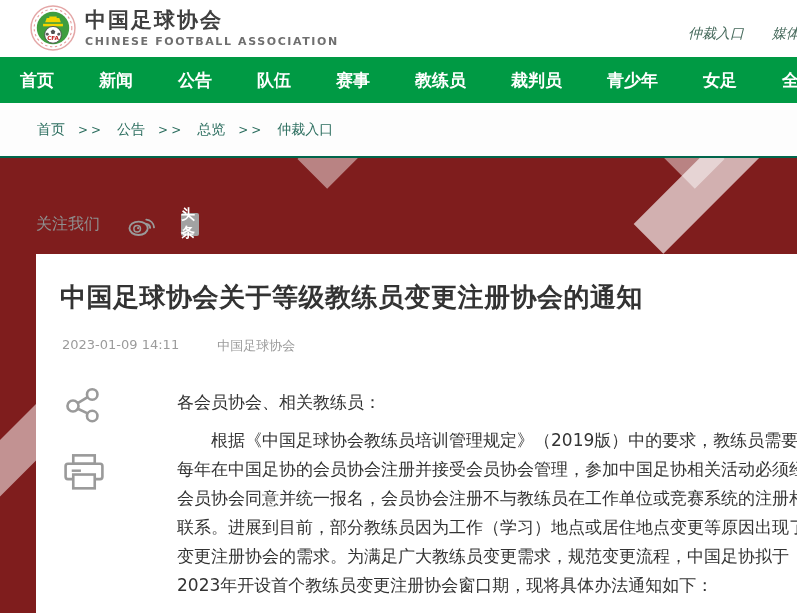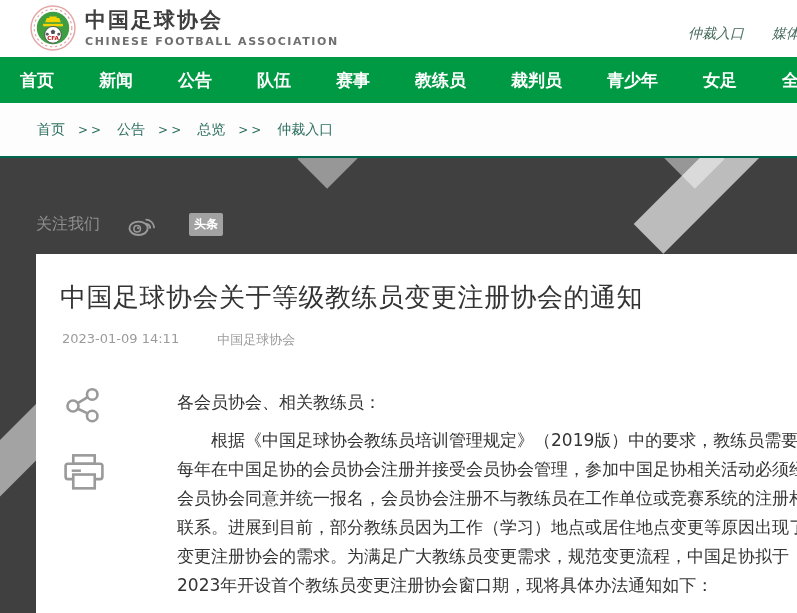--- a/index.html
+++ b/index.html
@@ -33,29 +33,29 @@
   .gray-section{position:relative;height:455px;background:#f4f5f4;overflow:hidden;}
   .chev{position:absolute;border-style:solid;border-color:rgba(255,255,255,.65);
         transform:rotate(45deg);z-index:0;}
   .chev1{left:690px;top:-70px;width:230px;height:230px;border-width:42px 0 0 42px;}
   .chev2{left:360px;top:-150px;width:260px;height:260px;border-width:42px 0 0 42px;opacity:.7;}
   .chev3{left:-60px;top:260px;width:240px;height:240px;border-width:40px 0 0 40px;opacity:.8;}
 
   .follow-row{position:absolute;left:36px;top:53px;display:flex;align-items:center;z-index:1;}
   .follow-label{font-size:16px;color:#8f8f8f;}
   .weibo-btn{margin-left:26px;cursor:pointer;display:flex;align-items:center;}
-  .toutiao-badge{margin-left:32px;width:34px;height:23px;background:#a2a2a2;color:#fff;
-                 font-size:12px;font-weight:bold;display:flex;align-items:center;justify-content:center;
+  .toutiao-badge{margin-left:24px;width:18px;height:23px;background:#a2a2a2;color:#fff;
+                 font-size:14px;font-weight:bold;display:flex;align-items:center;justify-content:center;
                  border-radius:2px;cursor:pointer;}
 
   
   .card{position:absolute;left:36px;top:96px;width:761px;height:380px;background:#fff;z-index:1;}
-  .article-title{position:absolute;left:24px;top:26px;font-size:26px;font-weight:normal;
+  .article-title{position:absolute;left:24px;top:26px;font-size:26px;font-weight:bold;
                  color:#333;letter-spacing:.5px;white-space:nowrap;}
-  .article-meta{position:absolute;left:26px;top:77px;font-size:13px;color:#9b9b9b;
+  .article-meta{position:absolute;left:26px;top:83px;font-size:13px;color:#9b9b9b;
                 display:flex;column-gap:38px;}
   .side-icon{position:absolute;cursor:pointer;}
   .share-pos{left:27px;top:132px;}
   .print-pos{left:25px;top:198px;}
   .article-body{position:absolute;left:141px;top:134px;font-size:17px;color:#333;}
   .article-line{line-height:29px;white-space:nowrap;}
   .article-line.first{margin-bottom:9px;}
 </style>
 </head>
 <body>
@@ -105,21 +105,21 @@
         <span class="crumb">首页</span>
         <span class="crumb-sep">&gt;&gt;</span>
         <span class="crumb">公告</span>
         <span class="crumb-sep">&gt;&gt;</span>
         <span class="crumb">总览</span>
         <span class="crumb-sep">&gt;&gt;</span>
         <span class="crumb">仲裁入口</span>
       </div>
   </div>
 
-  <div class="gray-section" style="background: #404040;">
+  <div class="gray-section" style="background: #7f1d1d;">
     <div class="chev chev1"></div>
     <div class="chev chev2"></div>
     <div class="chev chev3"></div>
 
     <div class="follow-row">
       <span class="follow-label">关注我们</span>
       <span class="weibo-btn">
         <svg width="31" height="26" viewBox="0 0 32 27">
           <ellipse cx="13" cy="18" rx="9.5" ry="7" fill="none" stroke="#9a9a9a" stroke-width="2"></ellipse>
           <circle cx="11.5" cy="18.5" r="3.4" fill="none" stroke="#9a9a9a" stroke-width="1.6"></circle>

